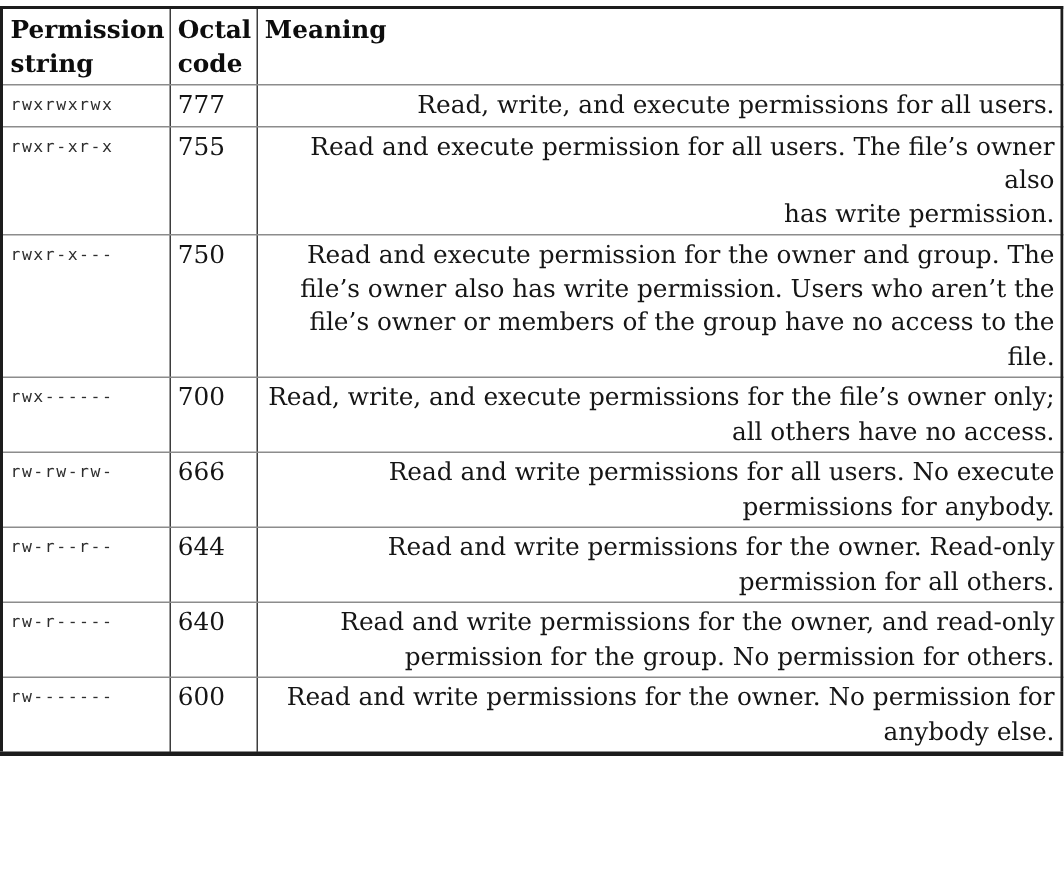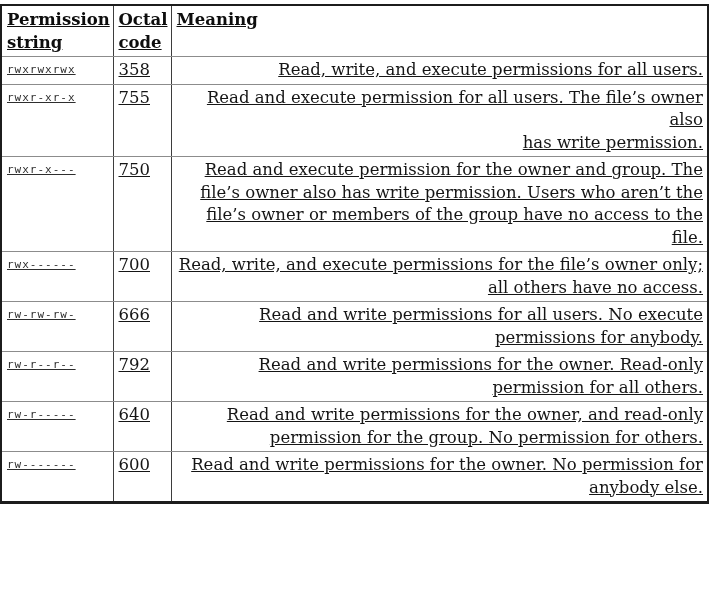--- a/index.html
+++ b/index.html
@@ -29,21 +29,20 @@
   col.c-octal { width: 58px; }
   col.c-mean  { width: auto; }
   th, td {
     vertical-align: top;
     text-align: left;
     padding: 2px 4px 2px 5px;
     border-left: 1px solid #3d3d3d;
     border-right: 1px solid #3d3d3d;
     border-top: 1px solid #8c8c8c;
     border-bottom: 1px solid #8c8c8c;
-    text-decoration: underline;
   }
   th {
     font-family: "DejaVu Serif", serif;
     font-weight: bold;
     font-size: 16.5px;
     line-height: 23px;
     color: #0d0d0d;
     white-space: pre-line;
   }
   td.perm {
@@ -80,21 +79,21 @@
     <thead>
       <tr>
         <th>Permission string</th>
         <th>Octal code</th>
         <th>Meaning</th>
       </tr>
     </thead>
     <tbody>
       <tr>
         <td class="perm">rwxrwxrwx</td>
-        <td class="octal">358</td>
+        <td class="octal">777</td>
         <td class="meaning">Read, write, and execute permissions for all users.</td>
       </tr>
       <tr>
         <td class="perm">rwxr-xr-x</td>
         <td class="octal">755</td>
         <td class="meaning">Read and execute permission for all users. The file’s owner also
 has write permission.</td>
       </tr>
       <tr>
         <td class="perm">rwxr-x---</td>
@@ -110,21 +109,21 @@
 all others have no access.</td>
       </tr>
       <tr>
         <td class="perm">rw-rw-rw-</td>
         <td class="octal">666</td>
         <td class="meaning">Read and write permissions for all users. No execute
 permissions for anybody.</td>
       </tr>
       <tr>
         <td class="perm">rw-r--r--</td>
-        <td class="octal">792</td>
+        <td class="octal">644</td>
         <td class="meaning">Read and write permissions for the owner. Read-only
 permission for all others.</td>
       </tr>
       <tr>
         <td class="perm">rw-r-----</td>
         <td class="octal">640</td>
         <td class="meaning">Read and write permissions for the owner, and read-only
 permission for the group. No permission for others.</td>
       </tr>
       <tr>

